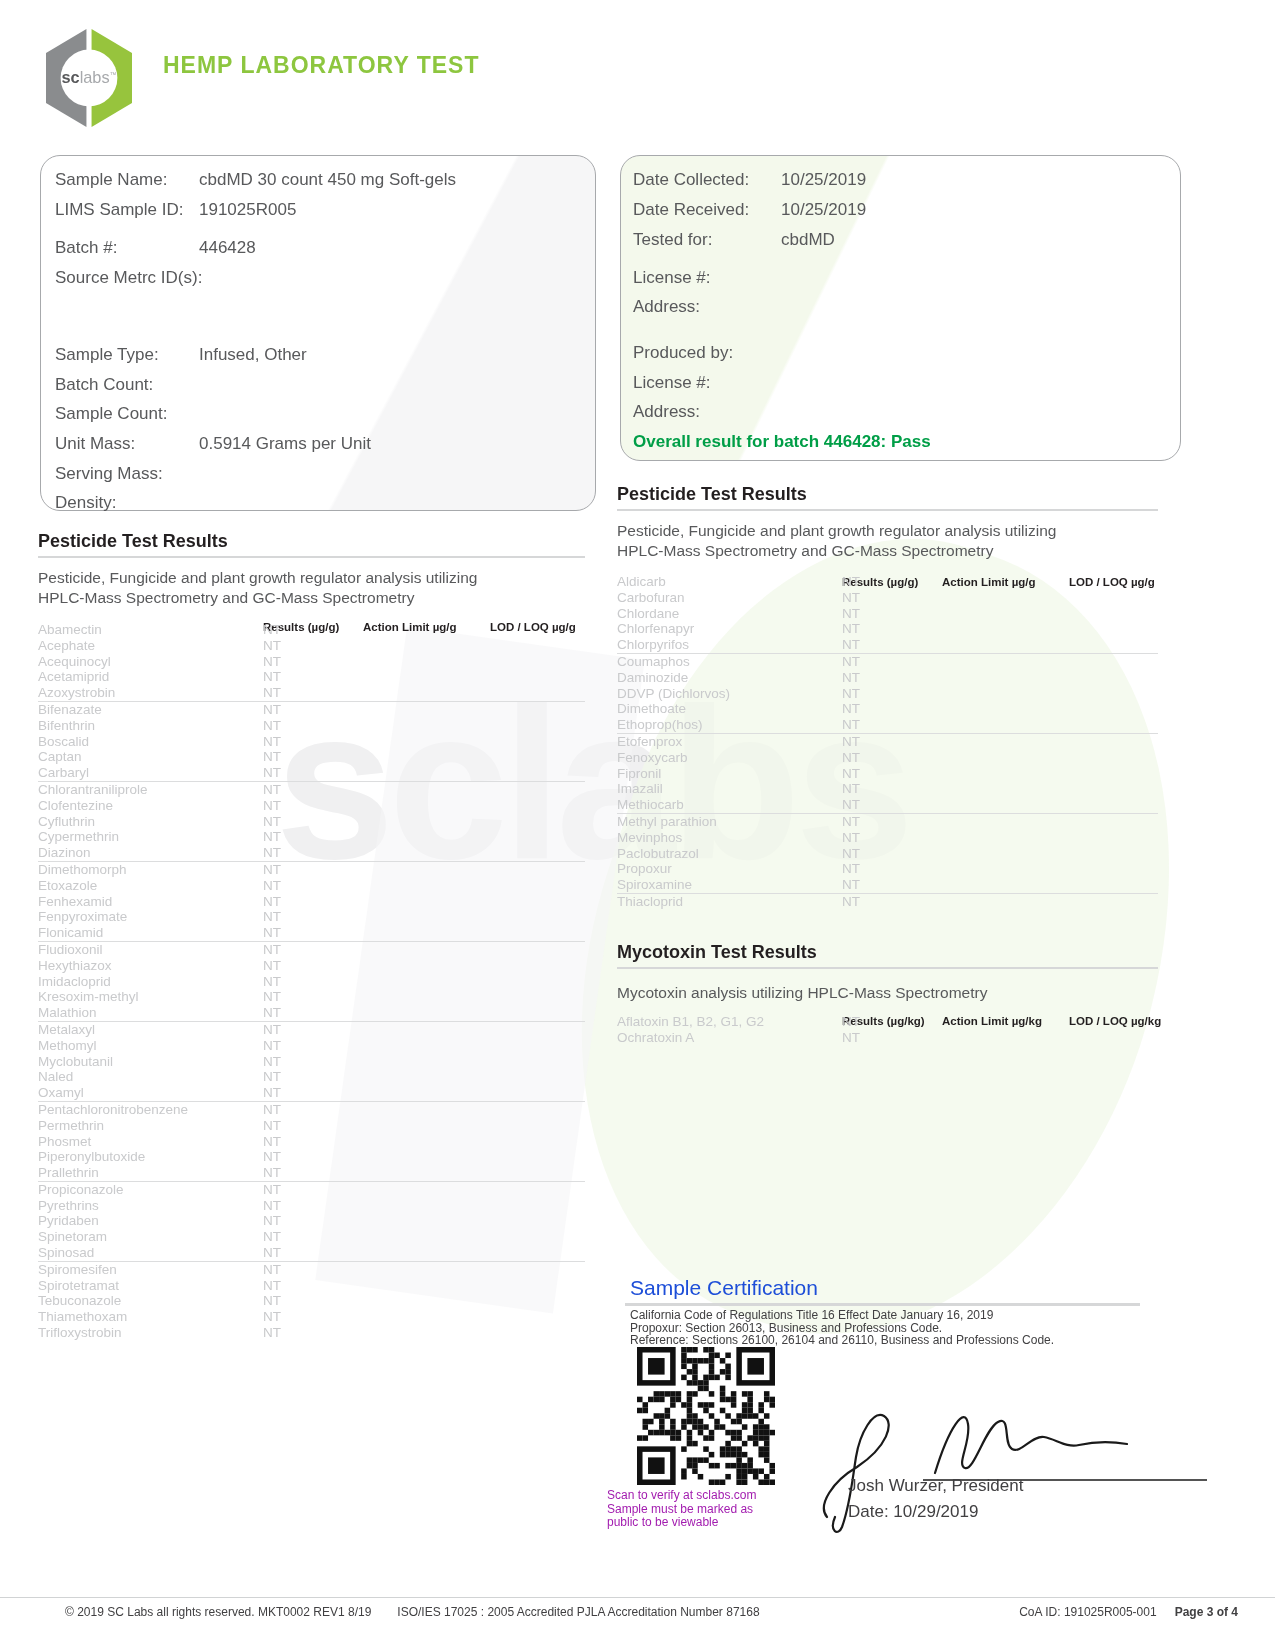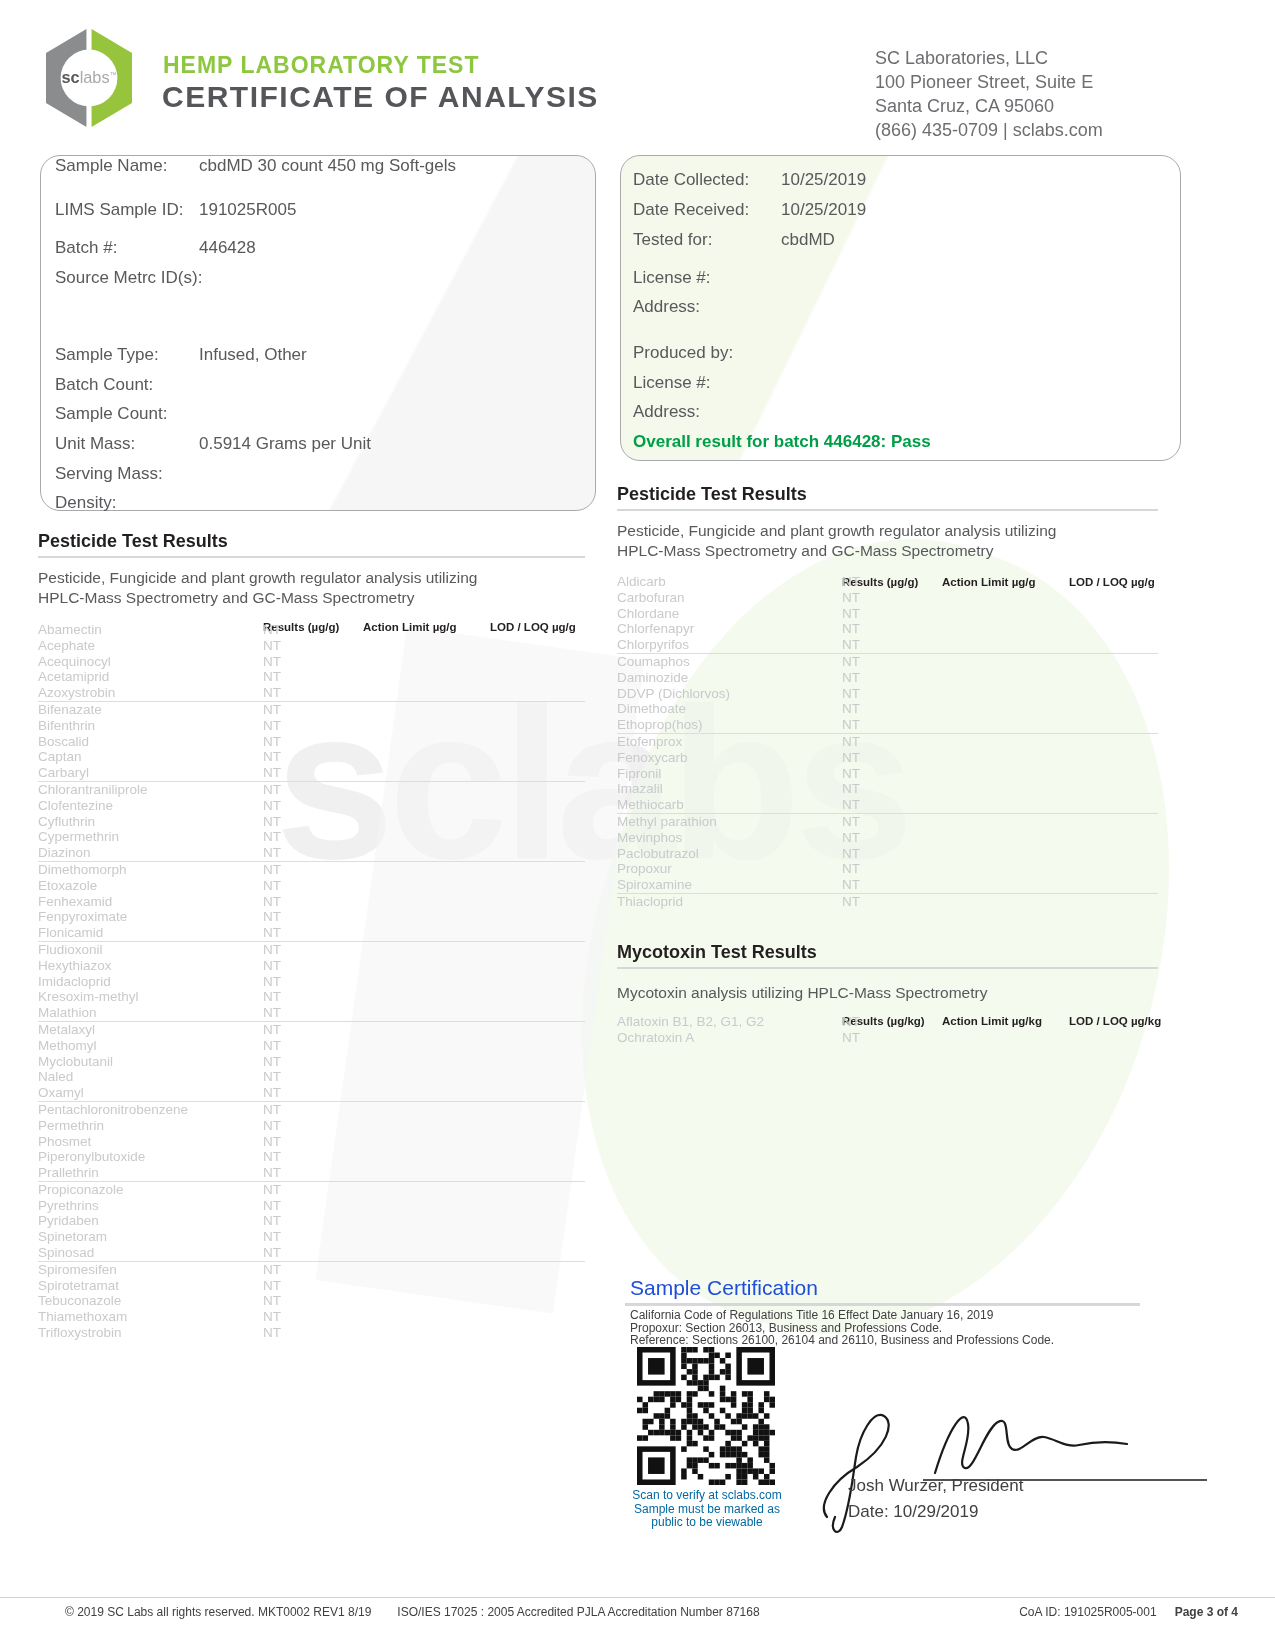--- a/index.html
+++ b/index.html
@@ -65,22 +65,22 @@
   .a-div { height:1px; background:#dcddde; }
 
   
   #cert { left:630px; top:1276px; width:515px; }
   .cert-title { font-size:21px; font-weight:normal; color:#1d4ed8; }
   .cert-rule { position:absolute; left:-5px; top:27px; width:515px; height:3px; background:#d6d7d8; }
   .cert-lines { position:absolute; left:0; top:33px; font-size:12px; line-height:12.5px; color:#414042; }
 
   
   #qr { position:absolute; left:637px; top:1347px; width:138px; height:138px; }
-  #qr-caption { position:absolute; left:607px; top:1489px; width:200px; text-align:center;
-                font-size:12px; line-height:13.5px; color:#0369a1; }
+  #qr-caption { position:absolute; left:607px; top:1489px; width:200px; text-align:left;
+                font-size:12px; line-height:13.5px; color:#a21caf; }
   #sig-svg { position:absolute; left:815px; top:1385px; width:400px; height:150px; }
   .sig-name { position:absolute; left:848px; top:1476px; font-size:17px; color:#414042; }
   .sig-date { position:absolute; left:848px; top:1502px; font-size:17px; color:#414042; }
 
   
   .foot-rule { position:absolute; left:0; top:1597px; width:1275px; height:1px; background:#d1d3d4; }
   .footer { position:absolute; left:0; top:1605px; width:1275px; font-size:12px; color:#414042; }
   .foot-left { position:absolute; left:65px; white-space:nowrap; }
   .foot-right { position:absolute; right:37px; white-space:nowrap; }
   .foot-page { font-weight:bold; margin-left:18px; }
@@ -97,30 +97,23 @@
 
   <svg class="logo z" viewBox="0 0 100 116">
     <polygon points="47,1 0,29 0,87 47,115" fill="#8a8c8e"></polygon>
     <polygon points="53,1 100,29 100,87 53,115" fill="#97c43d"></polygon>
     <circle cx="50" cy="58" r="33" fill="#ffffff"></circle>
     <text x="50" y="64" text-anchor="middle" font-size="19" font-family="Liberation Sans, sans-serif">
       <tspan fill="#58595b" font-weight="bold">sc</tspan><tspan fill="#a7a9ac">labs</tspan><tspan fill="#a7a9ac" font-size="8" dy="-7">™</tspan>
     </text>
   </svg>
   <div class="hdr-green z">HEMP LABORATORY TEST</div>
-  <div class="hdr-dark z">CERTIFICATE OF ANALYSIS</div>
-  <div class="lab-address z" id="lab-address">
-      <div>SC Laboratories, LLC</div>
-      <div>100 Pioneer Street, Suite E</div>
-      <div>Santa Cruz, CA 95060</div>
-      <div>(866) 435-0709  |  sclabs.com</div>
-    </div>
 
   <div class="info-box z" id="sample-box">
-      <div class="ib-row" style="top: 0;"><span class="ib-label">Sample Name:</span><span class="ib-val">cbdMD 30 count 450 mg Soft-gels</span></div>
+      <div class="ib-row" style="top: 14px;"><span class="ib-label">Sample Name:</span><span class="ib-val">cbdMD 30 count 450 mg Soft-gels</span></div>
       <div class="ib-row" style="top: 44px;"><span class="ib-label">LIMS Sample ID:</span><span class="ib-val">191025R005</span></div>
       <div class="ib-row" style="top: 82px;"><span class="ib-label">Batch #:</span><span class="ib-val">446428</span></div>
       <div class="ib-row" style="top: 112px;"><span class="ib-label">Source Metrc ID(s):</span><span class="ib-val"></span></div>
       <div class="ib-row" style="top: 189px;"><span class="ib-label">Sample Type:</span><span class="ib-val">Infused, Other</span></div>
       <div class="ib-row" style="top: 219px;"><span class="ib-label">Batch Count:</span><span class="ib-val"></span></div>
       <div class="ib-row" style="top: 248px;"><span class="ib-label">Sample Count:</span><span class="ib-val"></span></div>
       <div class="ib-row" style="top: 278px;"><span class="ib-label">Unit Mass:</span><span class="ib-val">0.5914 Grams per Unit</span></div>
       <div class="ib-row" style="top: 337px;"><span class="ib-label">Density:</span><span class="ib-val"></span></div>
       <div class="ib-row" style="top: 308px;"><span class="ib-label">Serving Mass:</span><span class="ib-val"></span></div>
     </div>

